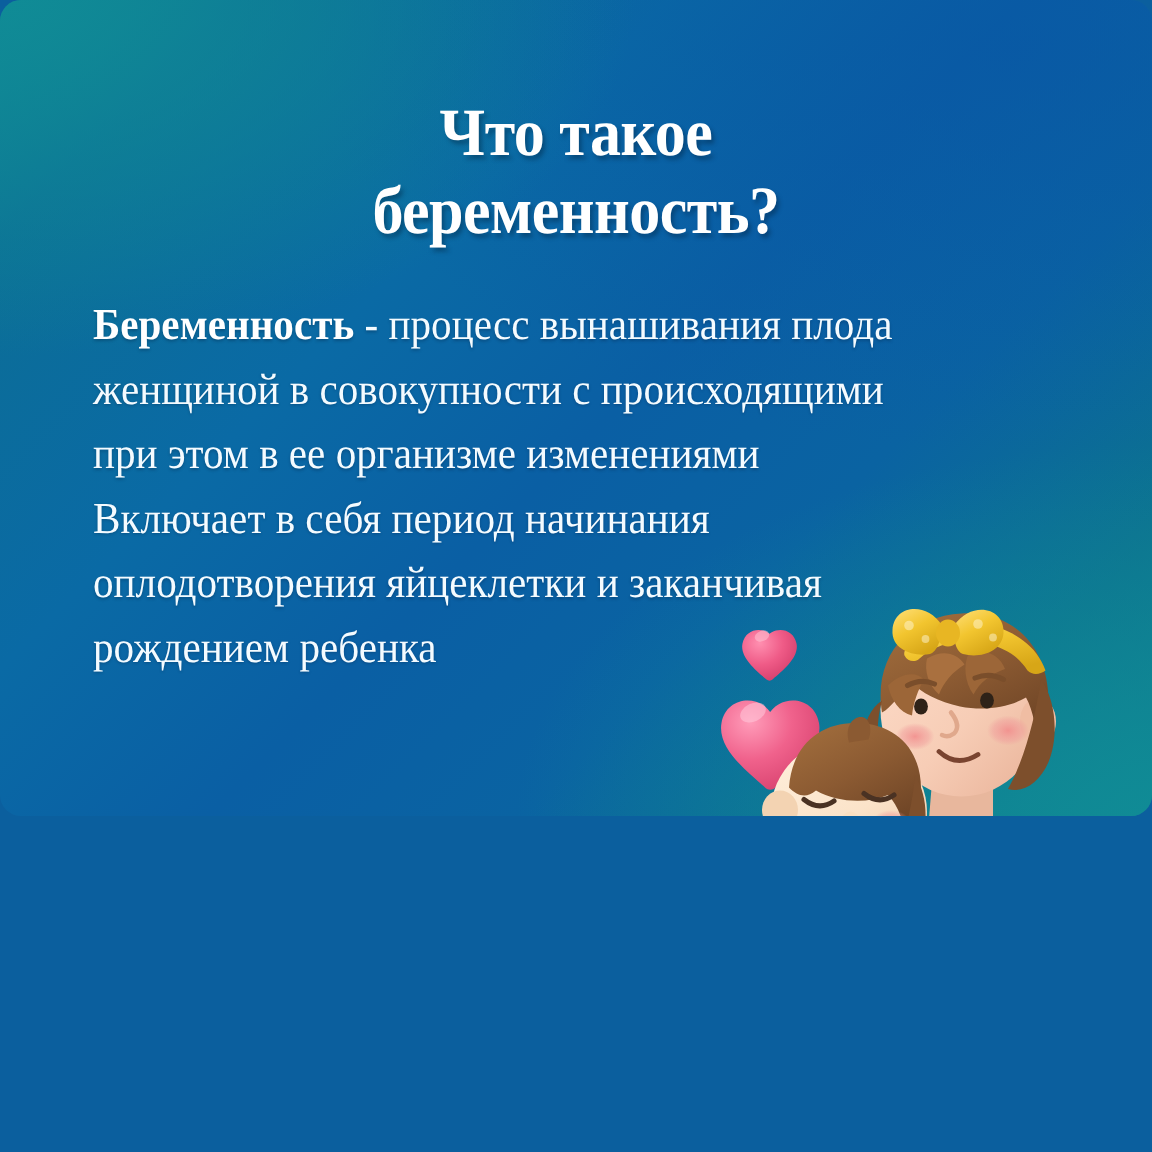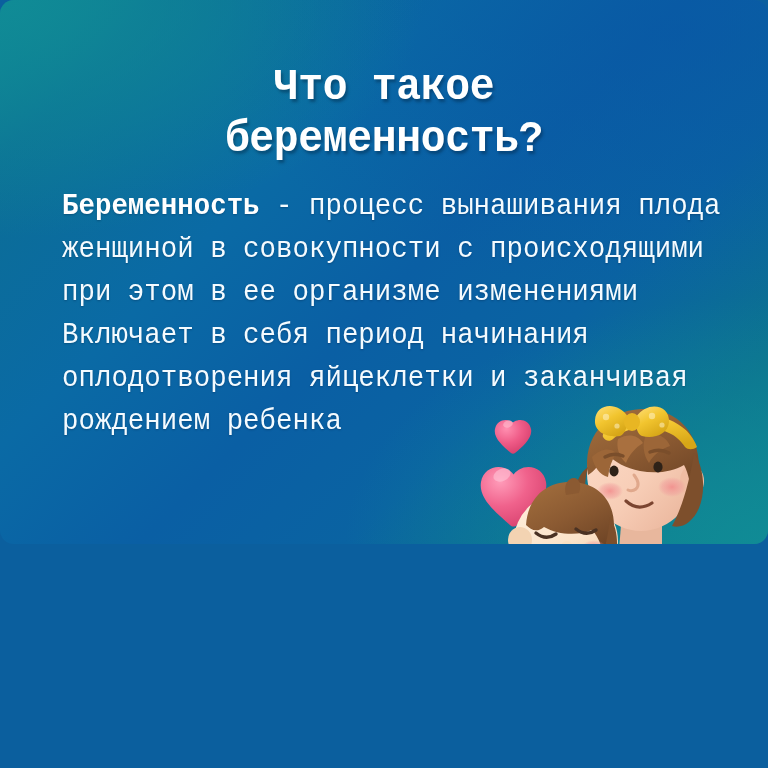--- a/index.html
+++ b/index.html
@@ -6,21 +6,21 @@
   html, body {
     margin: 0;
     padding: 0;
     background: #0b5f9e;
   }
   #poster {
     position: relative;
     width: 768px;
     height: 544px;
     overflow: hidden;
-    font-family: Liberation Mono, monospace;
+    font-family: Liberation Serif, serif;
     
     background:
       linear-gradient(135deg,
         #0e7f92 0%,
         #0c77929f 12%,
         #0a6aa5 34%,
         #0a5fa4 52%,
         #0a63a2 68%,
         #0c7290 86%,
         #0f8190 100%);
@@ -51,21 +51,21 @@
     line-height:52px;
     letter-spacing:-0.4px;
     transform: scaleX(.92);
     text-shadow: 2px 3px 3px rgba(0,32,60,.40);
     white-space:nowrap;
   }
 
   
   .body-block{
     position:absolute;
-    top:185px;
+    top:196px;
     left:62px;
     width:690px;
     z-index:6;
   }
   .body-line{
     display:block;
     color:#f4fbff;
     font-size:29.5px;
     line-height:43px;
     font-weight:400;

